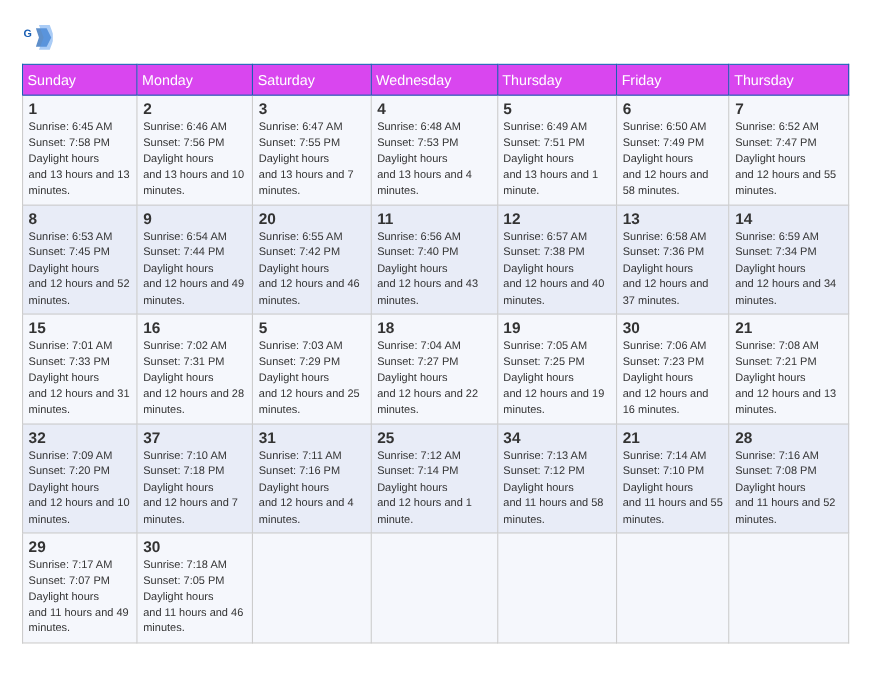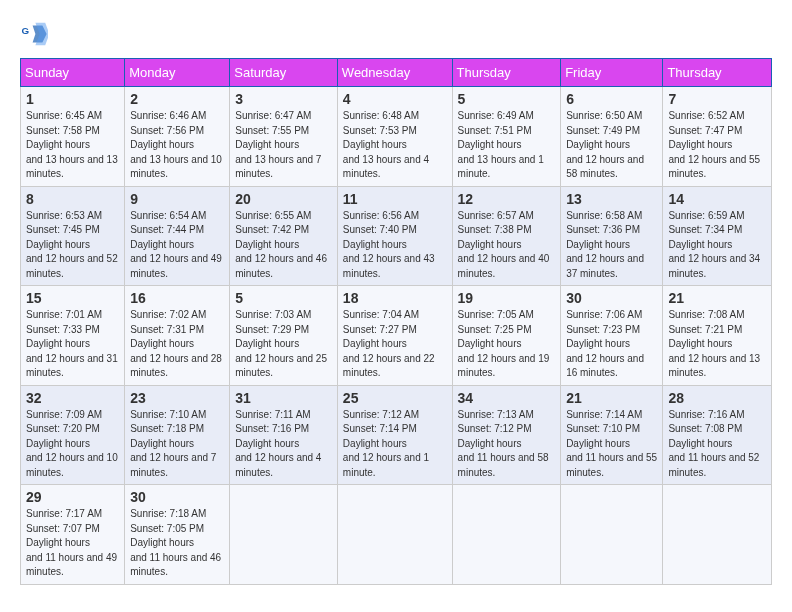--- a/index.html
+++ b/index.html
@@ -322,21 +322,21 @@
         <td>
         <span class="day-num">32</span>
         <div class="day-detail">
           Sunrise: 7:09 AM<br>
           Sunset: 7:20 PM<br>
           Daylight hours<br>
           and 12 hours and 10 minutes.
         </div>
       </td>
         <td>
-        <span class="day-num">23</span>
+        <span class="day-num">37</span>
         <div class="day-detail">
           Sunrise: 7:10 AM<br>
           Sunset: 7:18 PM<br>
           Daylight hours<br>
           and 12 hours and 7 minutes.
         </div>
       </td>
         <td>
         <span class="day-num">31</span>
         <div class="day-detail">

